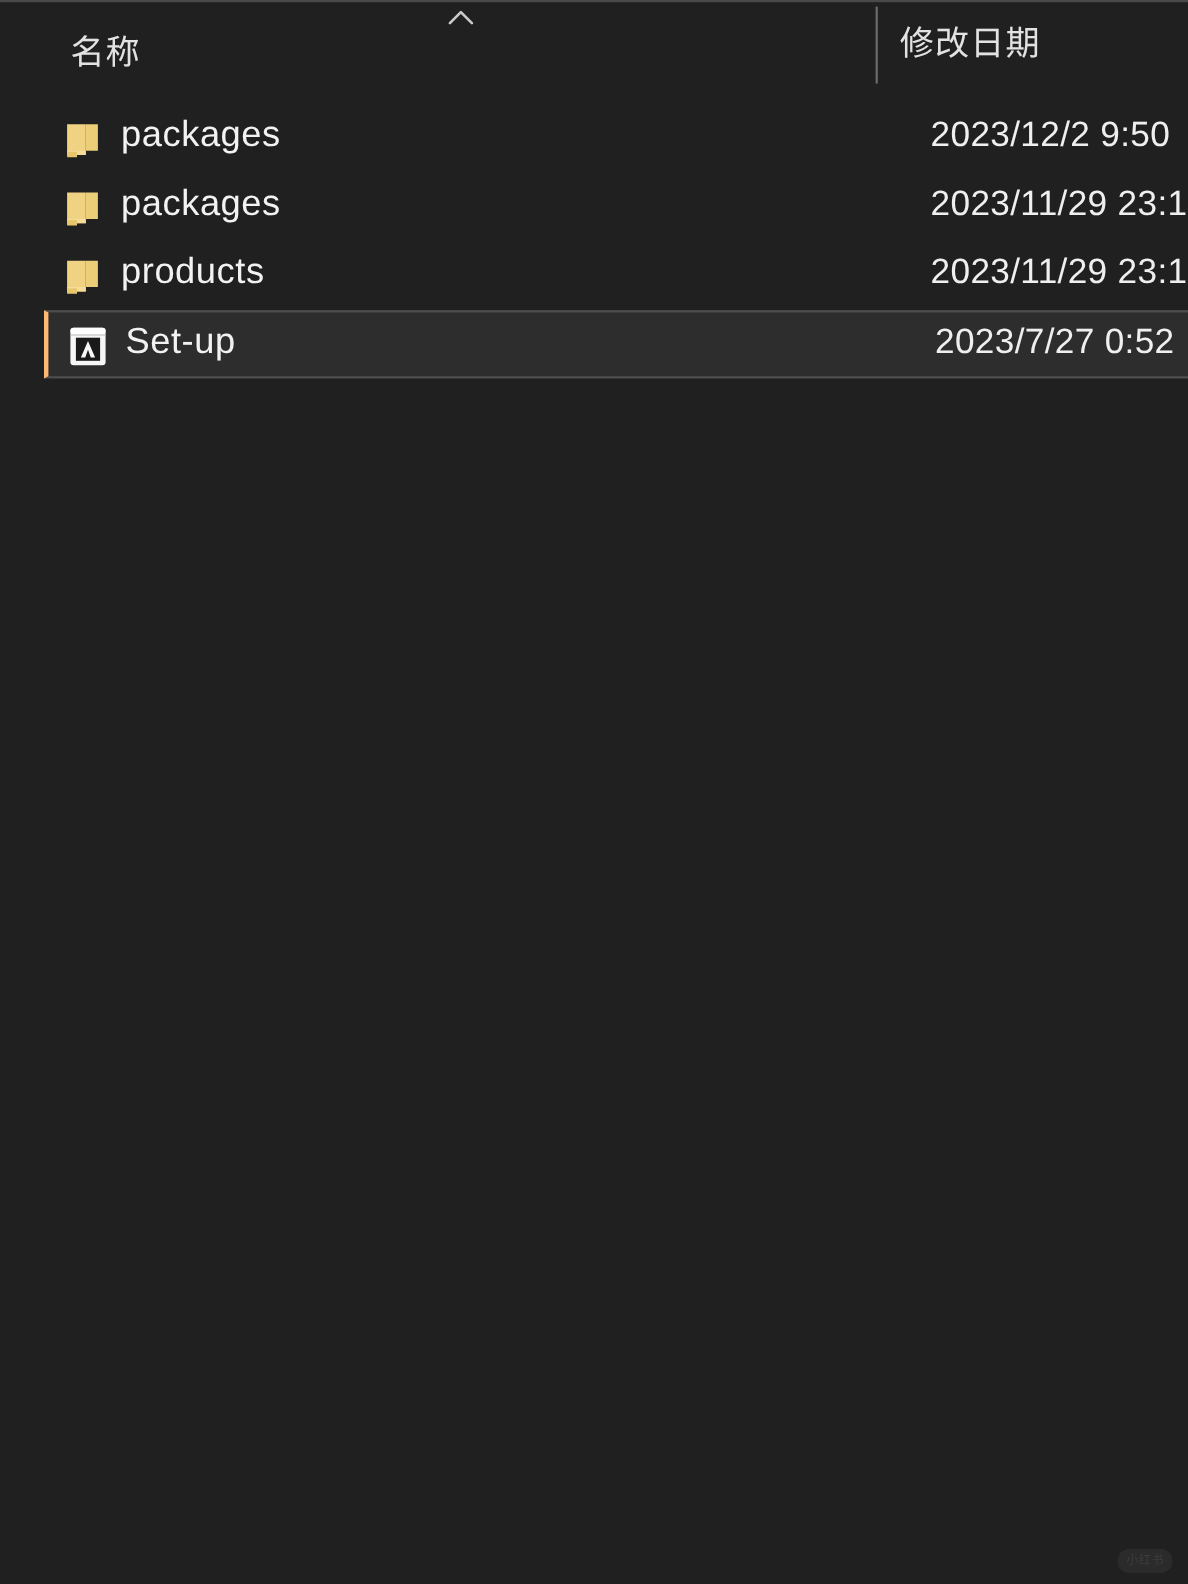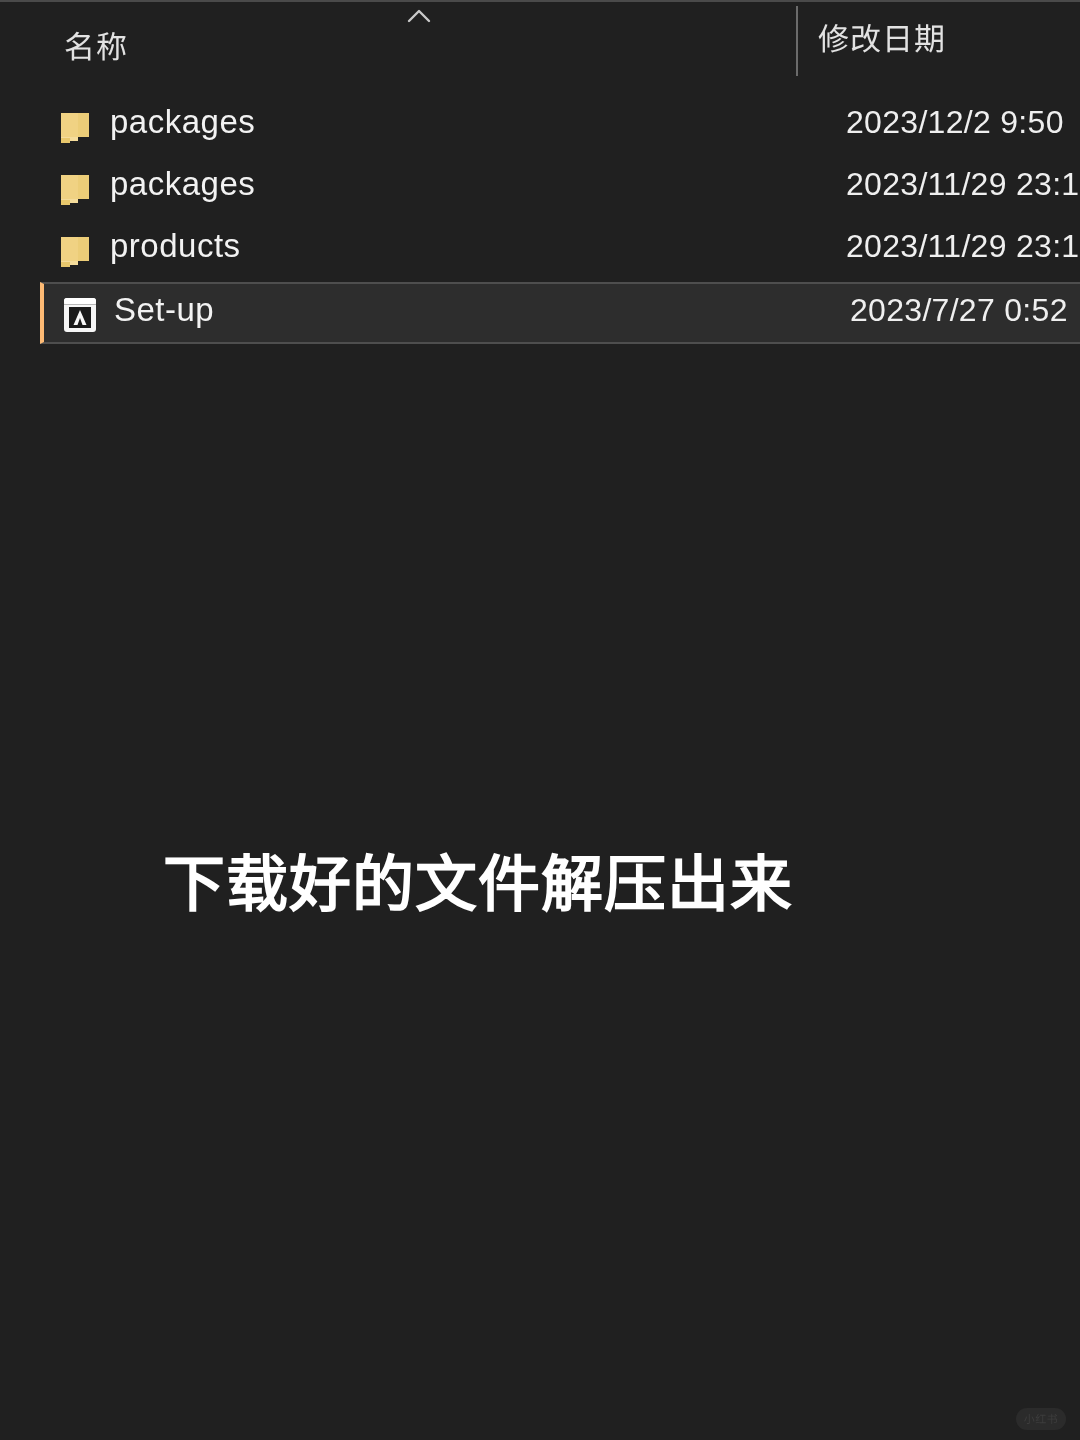--- a/index.html
+++ b/index.html
@@ -205,18 +205,17 @@
             <rect x="9" y="12" width="22" height="21" fill="#1a1a1a"></rect>
             <path d="M20 15 L26.5 30 L22.5 30 L20 23 L17.5 30 L13.5 30 Z" fill="#f6f6f6"></path>
           </svg>
         </span>
         <span class="row-name">Set-up</span>
         <span class="row-date">2023/7/27 0:52</span>
       </div>
     </div>
 
   <div class="caption-block">
-    <p class="caption-line">下载好的文件解压出来</p>
   </div>
 
   <div class="watermark">小红书</div>
 
 </div>
 
 </body></html>

